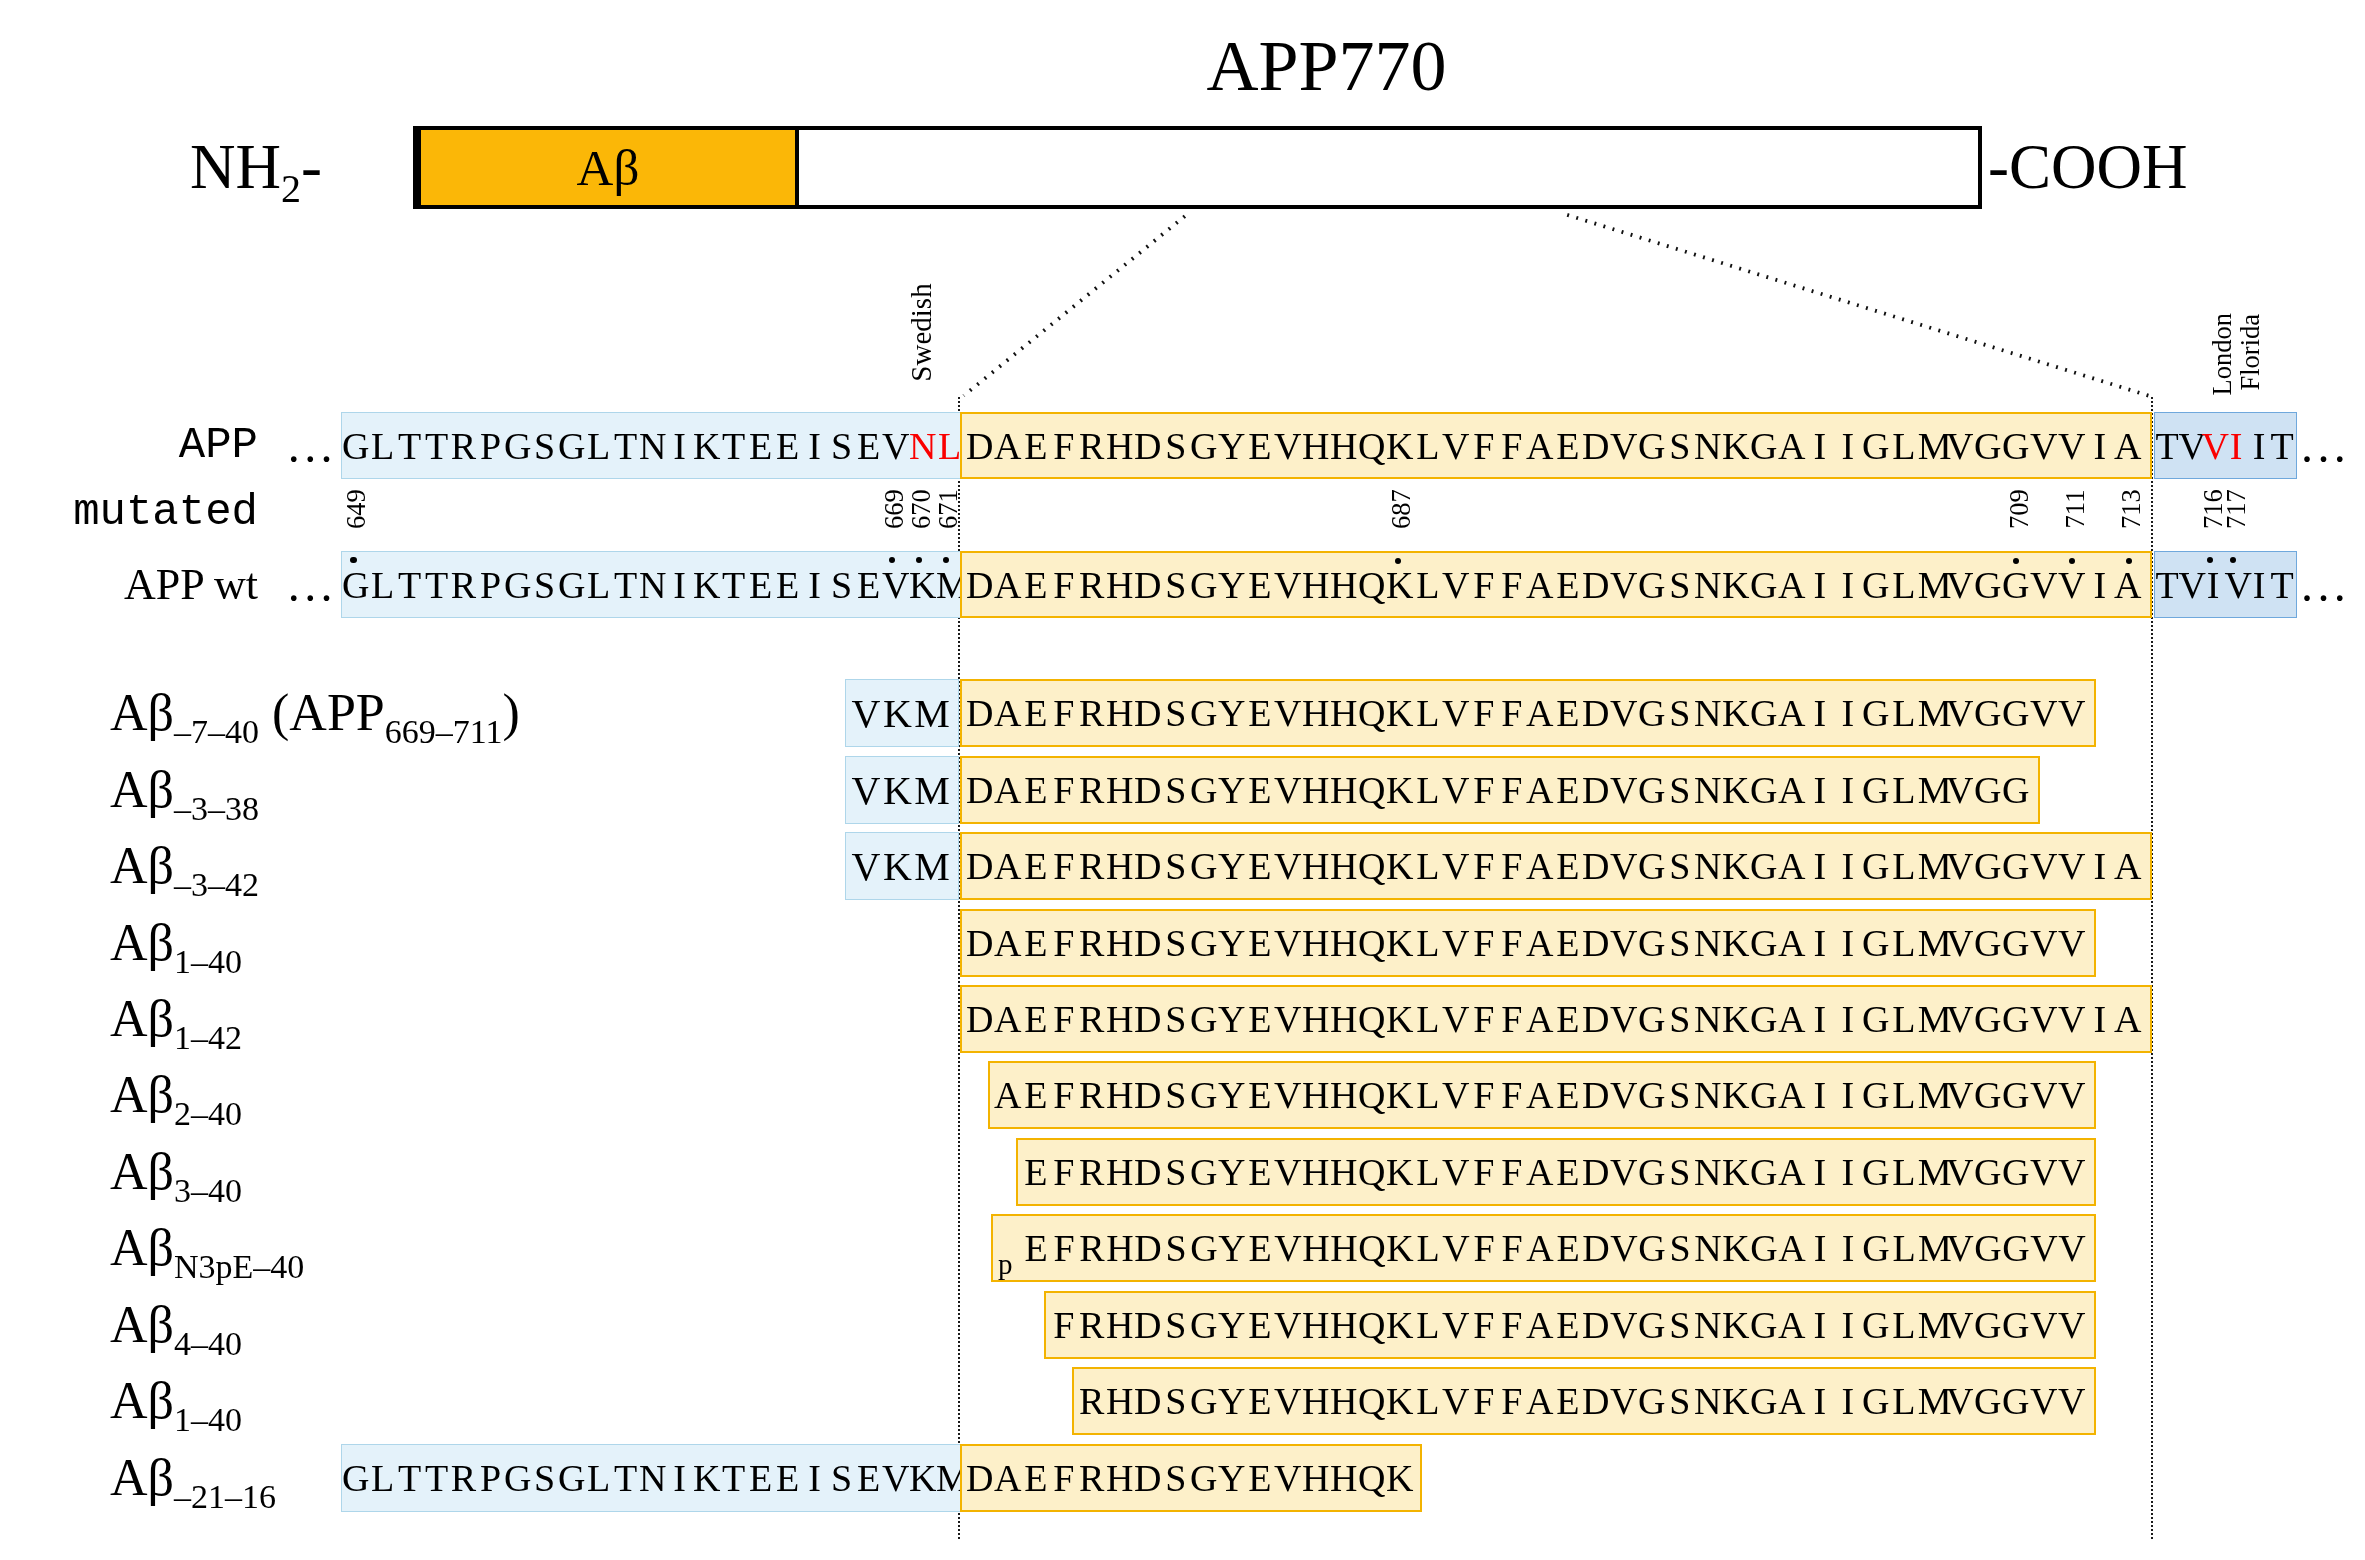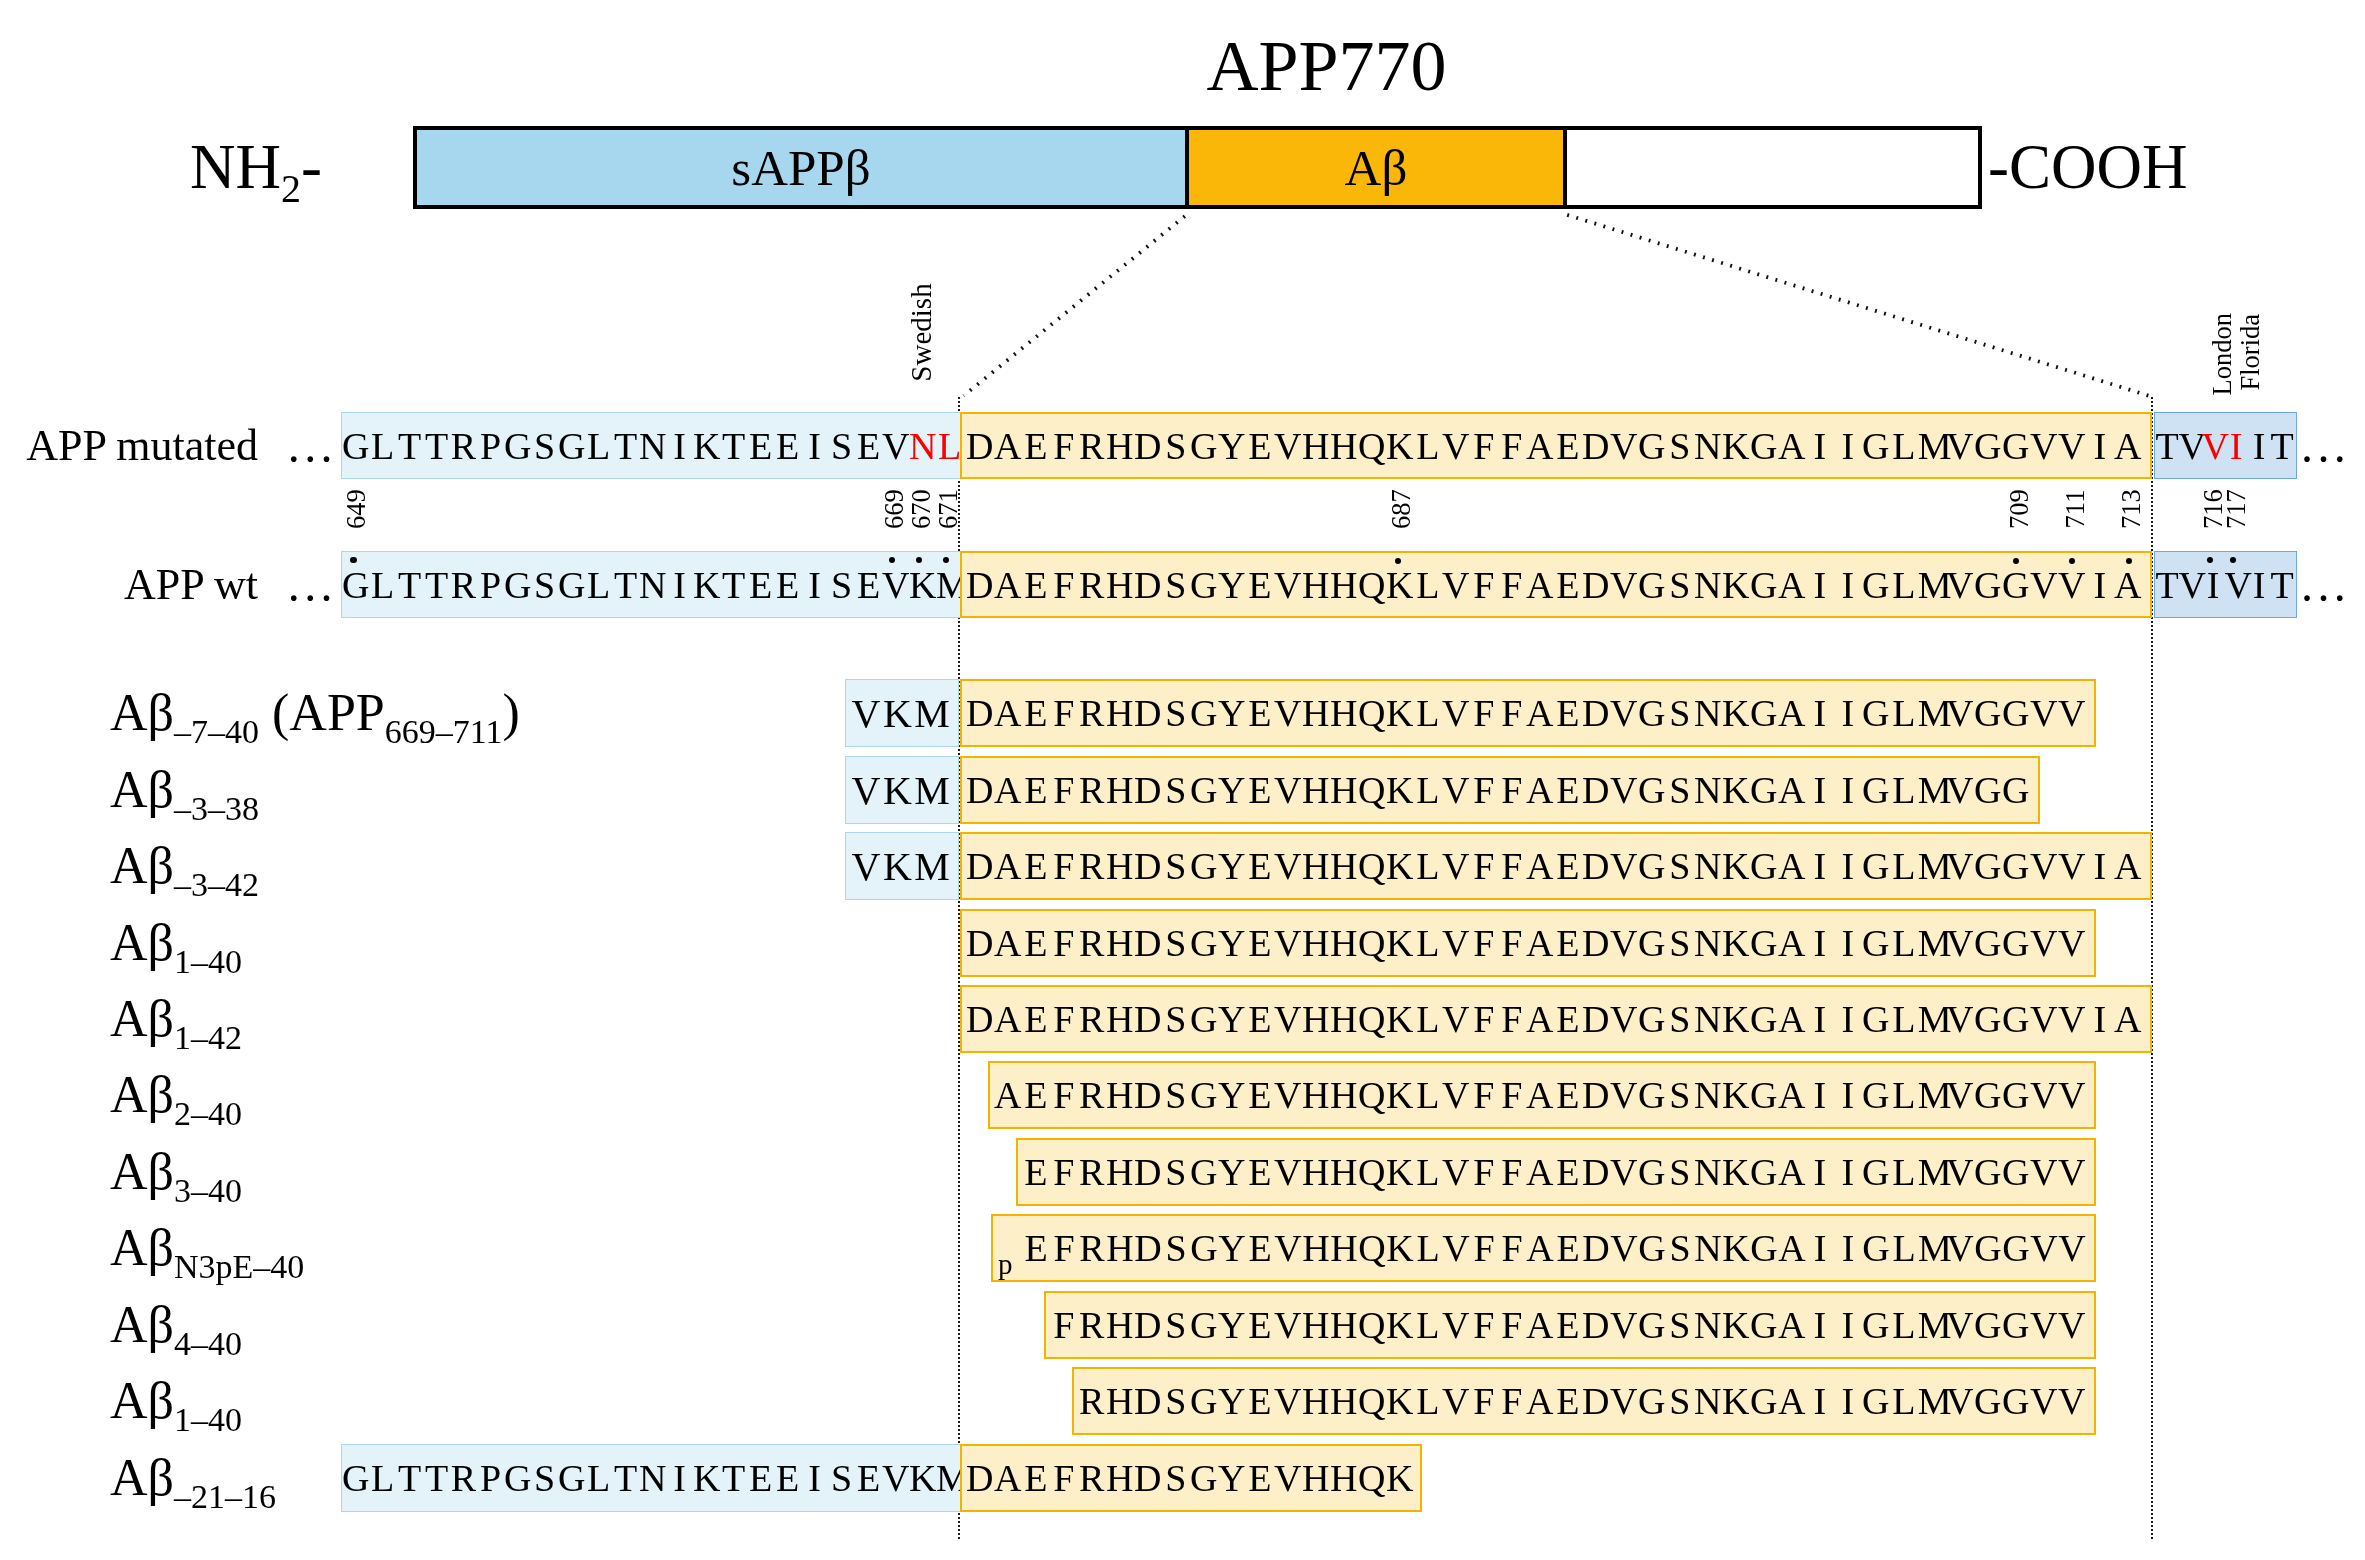--- a/index.html
+++ b/index.html
@@ -40,42 +40,39 @@
 </head>
 <body>
 
 <div id="stage">
 
   <div class="abs" id="fig-title">APP770</div>
   <div class="abs" id="nh2"><span>NH</span><span class="sub2">2</span><span>-</span></div>
   <div class="abs" id="cooh">-COOH</div>
 
   <div class="abs" id="bar">
-    <div class="bar-seg" id="seg-sappb" style="width: 768px; background: rgb(166, 215, 238);">
-        <span>sAPPβ</span>
-      </div>
     <div class="bar-seg" id="seg-abeta" style="width: 382px; border-left: 4.4px solid rgb(0, 0, 0); border-right: 4.4px solid rgb(0, 0, 0); background: rgb(251, 183, 7);">
         <span>Aβ</span>
       </div>
   </div>
 
   <svg class="abs" id="connector-svg" viewBox="0 0 3744 2470" width="2366" height="1561">
     <line x1="1875" y1="342" x2="1525" y2="626" stroke="#111" stroke-width="6" stroke-dasharray="3 12"></line>
     <line x1="2480" y1="340" x2="3400" y2="626" stroke="#111" stroke-width="6" stroke-dasharray="3 12"></line>
   </svg>
 
   <div class="abs rot" id="lbl-swedish">Swedish</div>
   <div class="abs rot" id="lbl-london">London</div>
   <div class="abs rot" id="lbl-florida">Florida</div>
 
   <div class="abs vdash" style="left:958px;top:397px;height:1142px;"></div>
   <div class="abs vdash" style="left:2151px;top:397px;height:1142px;"></div>
 
   <div class="abs" id="rows" style="left:0;top:0;">
-      <div class="applabel" style="top: 412px; height: 67px; line-height: 67px; position: absolute;">APP mutated</div>
+      <div class="applabel" style="top: 412px; height: 67px; line-height: 67px; position: absolute; font-family: Liberation Mono, monospace;">APP mutated</div>
       <div class="abs ellipsis" style="top: 412px; height: 67px; line-height: 67px; position: absolute; left: 261px; width: 76px; text-align: right;">...</div>
       <div class="seq-box box-blue" style="left: 341px; top: 412px; height: 67px; position: absolute; padding-left: 0px; width: 625px;">
         <span class="ch" style="width: 27px;">G</span>
         <span class="ch" style="width: 27px;">L</span>
         <span class="ch" style="width: 27px;">T</span>
         <span class="ch" style="width: 27px;">T</span>
         <span class="ch" style="width: 27px;">R</span>
         <span class="ch" style="width: 27px;">P</span>
         <span class="ch" style="width: 27px;">G</span>
         <span class="ch" style="width: 27px;">S</span>

